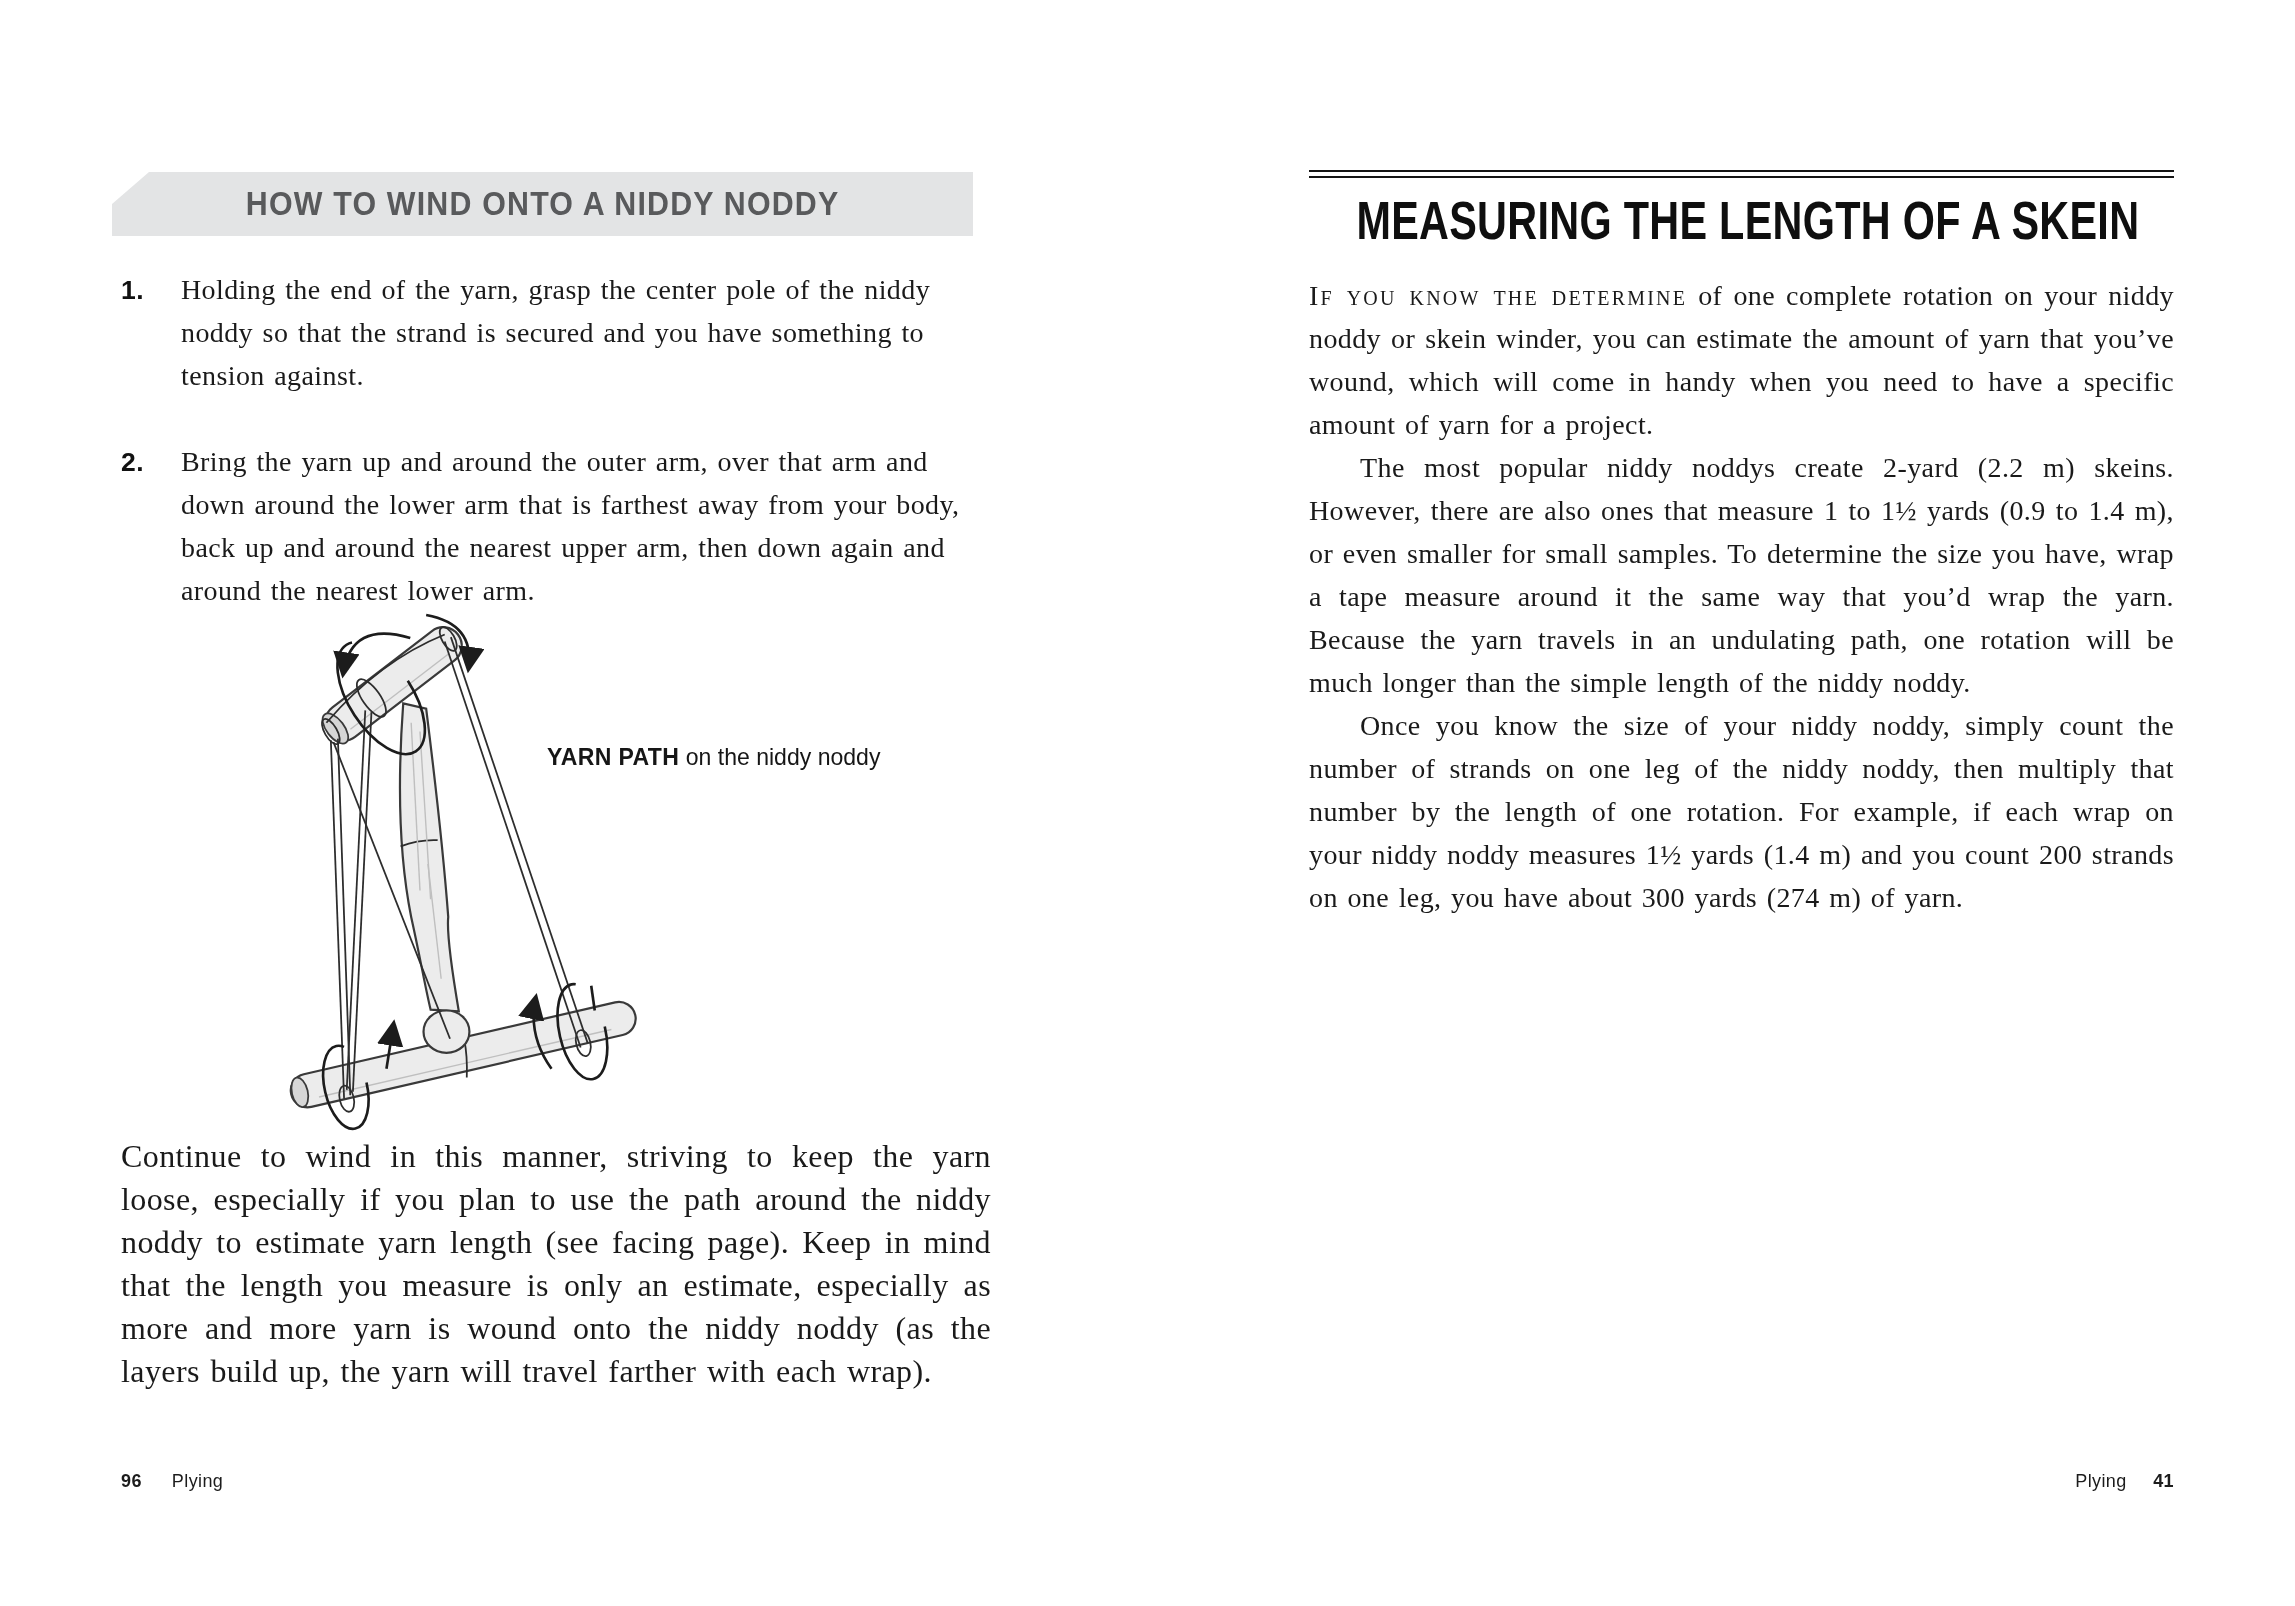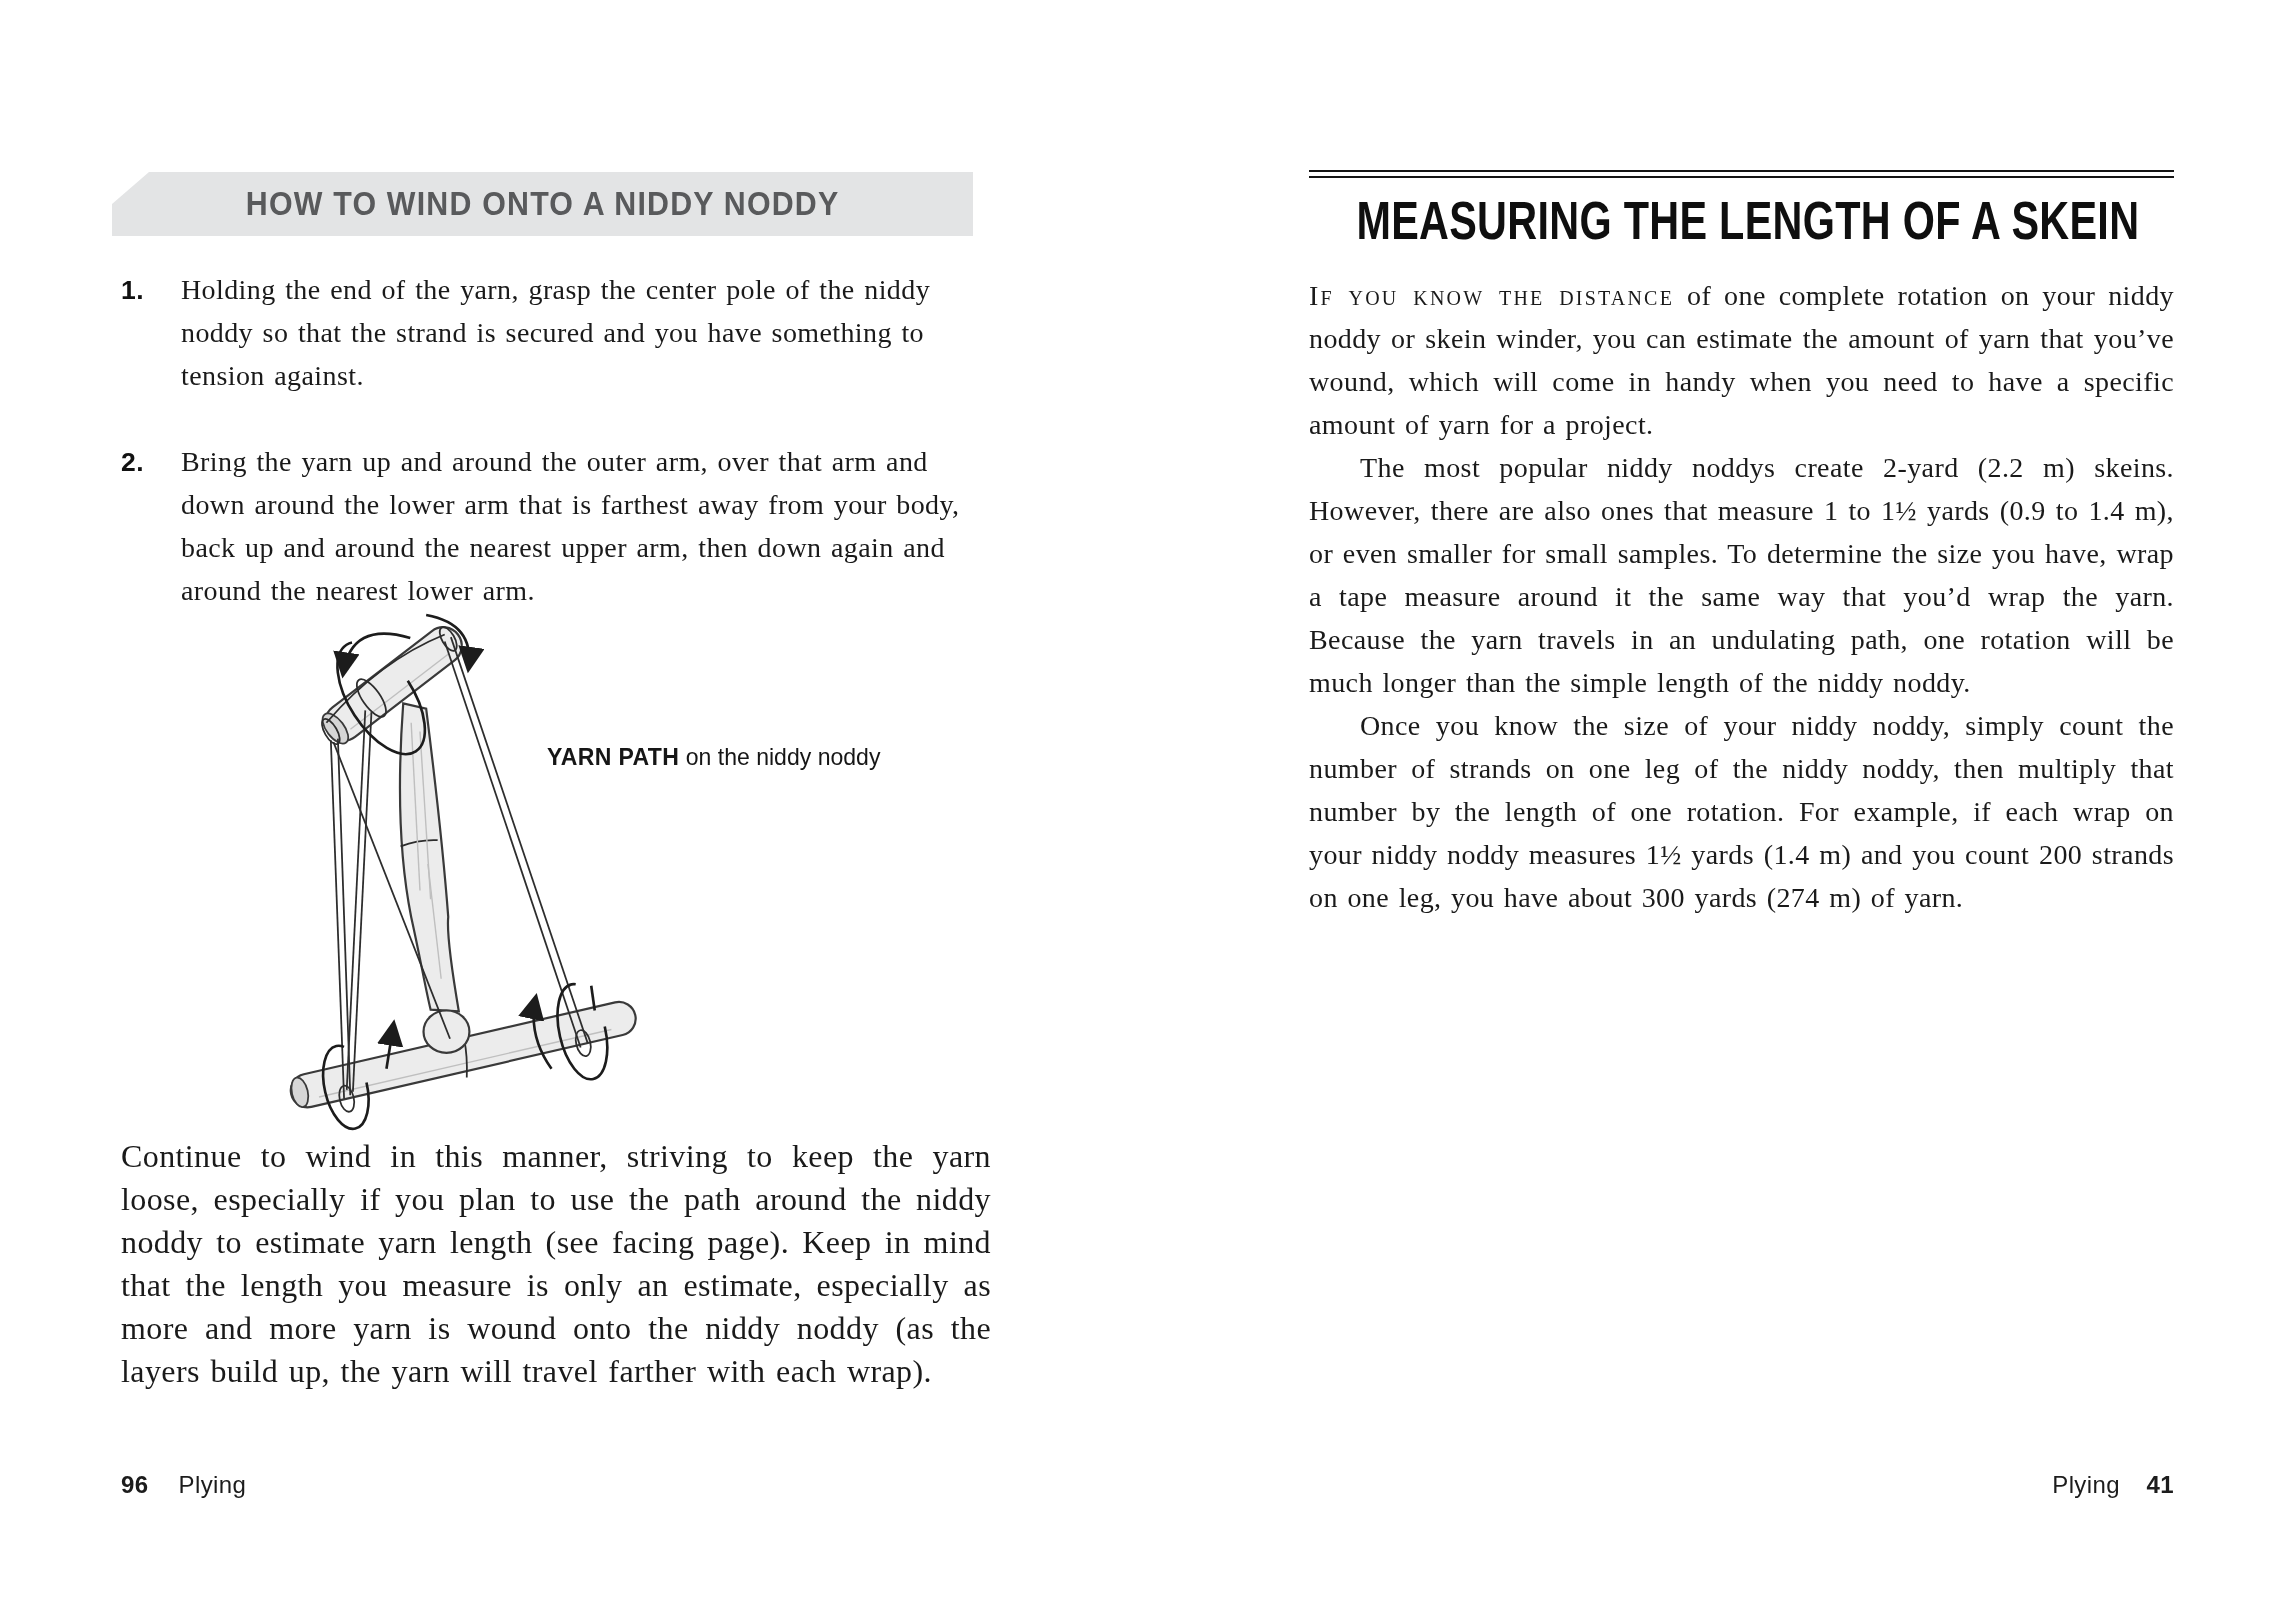--- a/index.html
+++ b/index.html
@@ -59,21 +59,21 @@
   .closing-para {
     left: 121px; top: 1135px; width: 870px;
     font-size: 32px; line-height: 43px;
     letter-spacing: 0.4px; word-spacing: 2.2px;
     text-align: justify;
   }
 
   .footer {
     top: 1471px;
     font-family: "Liberation Sans", sans-serif;
-    font-size: 24px; color: #1c1c1c;
+    font-size: 18px; color: #1c1c1c;
     letter-spacing: 0.4px;
   }
   .footer .pagenum { font-weight: 700; }
   .footer-left  { left: 121px; }
   .footer-left .section { margin-left: 30px; }
   .footer-right { right: 121px; text-align: right; }
   .footer-right .section { margin-right: 26.5px; }
 
   
   .double-rule {
@@ -199,21 +199,21 @@
   <span class="pagenum">96</span><span class="section">Plying</span>
 </div>
 
 <div class="abs double-rule"></div>
 
 <div class="abs right-title-wrap">
   <span class="title">MEASURING THE LENGTH OF A SKEIN</span>
 </div>
 
 <div class="abs right-body">
-  <p><span class="smallcaps">If you know the distance</span><span> of one complete rotation on your niddy noddy or skein winder, you can estimate the amount of yarn that you’ve wound, which will come in handy when you need to have a specific amount of yarn for a project.</span></p>
+  <p><span class="smallcaps">If you know the determine</span><span> of one complete rotation on your niddy noddy or skein winder, you can estimate the amount of yarn that you’ve wound, which will come in handy when you need to have a specific amount of yarn for a project.</span></p>
   <p class="indent">The most popular niddy noddys create 2-yard (2.2 m) skeins. However, there are also ones that measure 1 to 1½ yards (0.9 to 1.4 m), or even smaller for small samples. To determine the size you have, wrap a tape measure around it the same way that you’d wrap the yarn. Because the yarn travels in an undulating path, one rotation will be much longer than the simple length of the niddy noddy.</p>
   <p class="indent">Once you know the size of your niddy noddy, simply count the number of strands on one leg of the niddy noddy, then multiply that number by the length of one rotation. For example, if each wrap on your niddy noddy measures 1½ yards (1.4 m) and you count 200 strands on one leg, you have about 300 yards (274 m) of yarn.</p>
 </div>
 
 <div class="abs footer footer-right">
   <span class="section">Plying</span><span class="pagenum">41</span>
 </div>
 
 
 </body></html>

